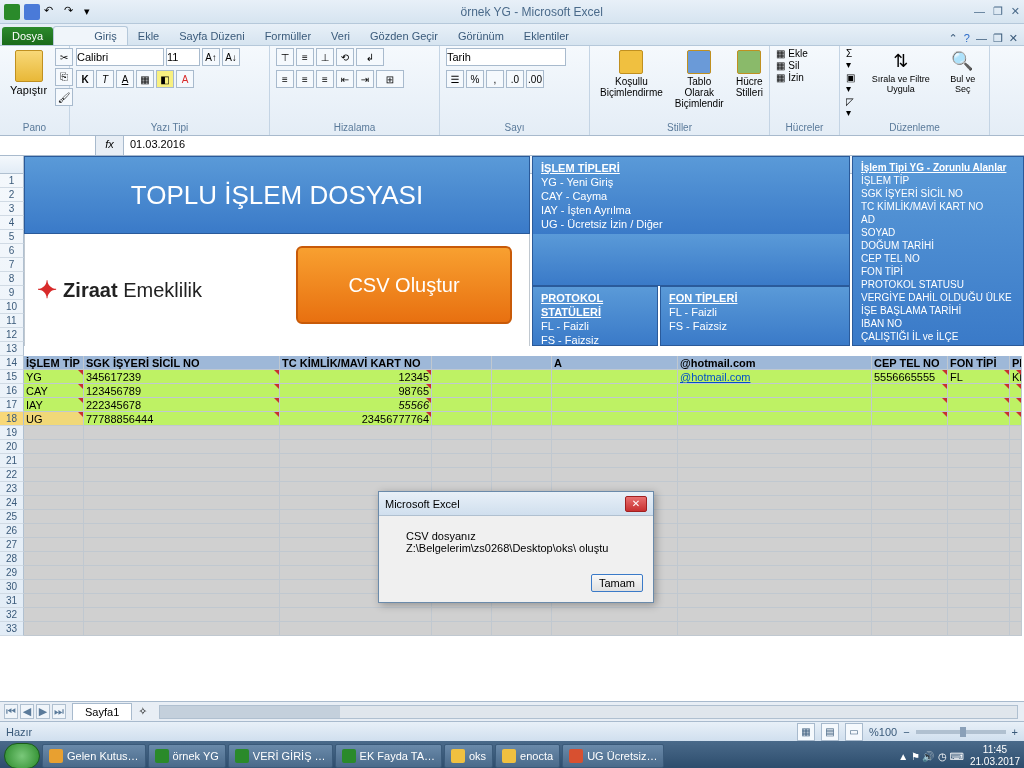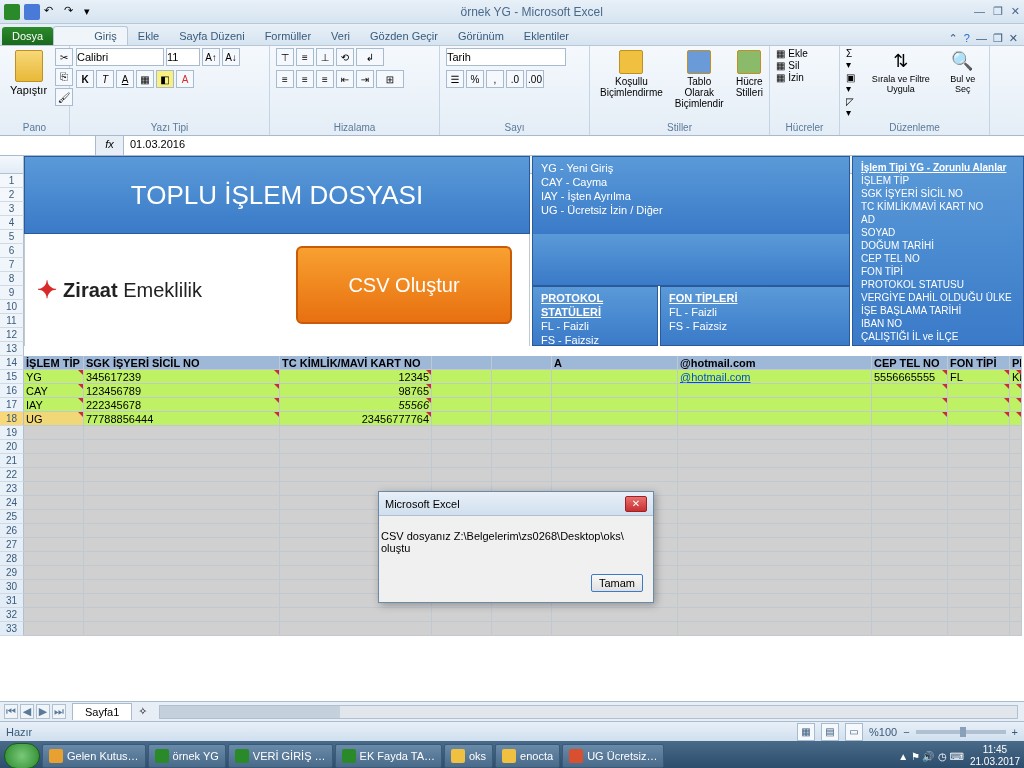--- a/index.html
+++ b/index.html
@@ -97,21 +97,21 @@
 .start { width: 36px; height: 26px; background: radial-gradient(circle,#7ac87a,#2a8a2a); border-radius: 14px; border: 1px solid #1a5a1a; }
 .taskbtn { height: 24px; padding: 0 6px; background: linear-gradient(#6a8aaa,#4a6a8a); border: 1px solid #3a5a7a; border-radius: 2px; color: #fff; font-size: 11px; display: flex; align-items: center; gap: 4px; max-width: 108px; overflow: hidden; white-space: nowrap; }
 .taskbtn .tico { width: 14px; height: 14px; background: #f0c040; border-radius: 2px; }
 .tray { margin-left: auto; display: flex; align-items: center; gap: 6px; color: #fff; font-size: 10px; }
 .clock { text-align: center; line-height: 12px; }
 
 
 .modal { position: absolute; left: 378px; top: 335px; width: 276px; background: #f0f0f0; border: 1px solid #6a8aaa; box-shadow: 2px 2px 8px rgba(0,0,0,.3); }
 .modal-title { height: 24px; background: linear-gradient(#e8f0f8,#d0dfee); display: flex; align-items: center; padding: 0 6px; font-size: 11px; border-bottom: 1px solid #b0c0d0; }
 .modal-close { margin-left: auto; width: 22px; height: 16px; background: linear-gradient(#e87070,#c83030); color: #fff; border: 1px solid #a02020; border-radius: 2px; text-align: center; line-height: 14px; font-size: 10px; }
-.modal-body { padding: 14px 2px; font-size: 11px; }
+.modal-body { padding: 14px 27px; font-size: 11px; }
 .modal-btns { padding: 6px 10px 10px; text-align: right; }
 .modal-btn { padding: 2px 7px; background: linear-gradient(#f8f8f8,#e0e0e0); border: 1px solid #3a7ac8; border-radius: 2px; font-size: 11px; }
 
 .redtri { position:absolute; width:0; height:0; border-top:5px solid #c83030; border-left:5px solid transparent; right:0; top:0;}
 .cellpos { position: relative; }
 </style>
 </head>
 <body>
 
 <div class="titlebar">
@@ -742,20 +742,21 @@
   <div class="banner-main">TOPLU İŞLEM DOSYASI</div>
   <div class="banner-logo">
     <div class="logo">
       <span class="logo-icon">✦</span>
       <span><b>Ziraat</b> <span style="font-weight:normal;">Emeklilik</span></span>
     </div>
   </div>
   <div class="csv-btn">CSV Oluştur</div>
 
   <div class="info-box info1">
+    <div class="hdr">İŞLEM TİPLERİ</div>
     <div>YG - Yeni Giriş</div>
       <div>CAY - Cayma</div>
     <div>IAY - İşten Ayrılma</div>
       <div>UG - Ücretsiz İzin / Diğer</div>
   </div>
   <div class="info-box info2a"></div>
   <div class="info-box info2">
     <div class="hdr">PROTOKOL STATÜLERİ</div>
     <div>FL - Faizli</div>
       <div>FS - Faizsiz</div>

